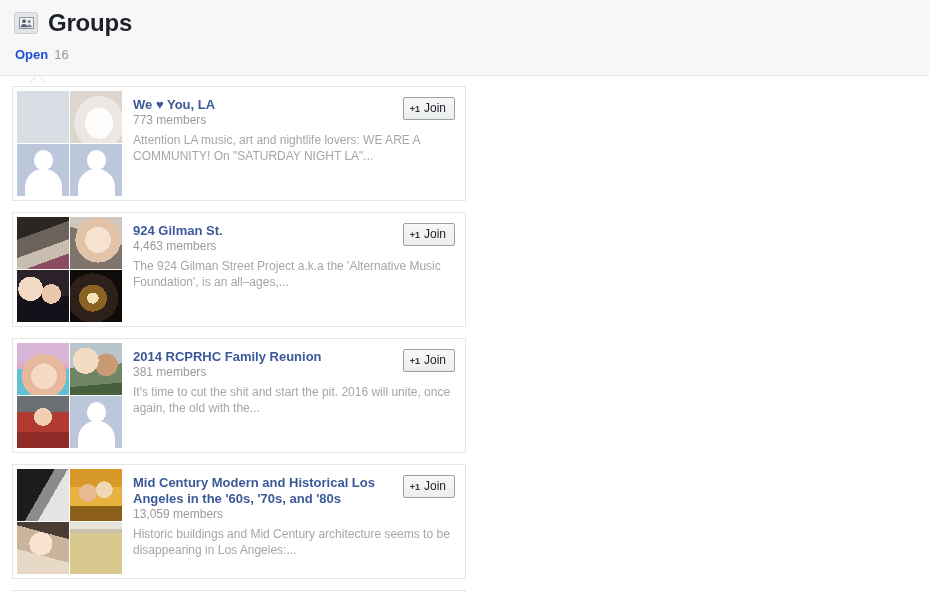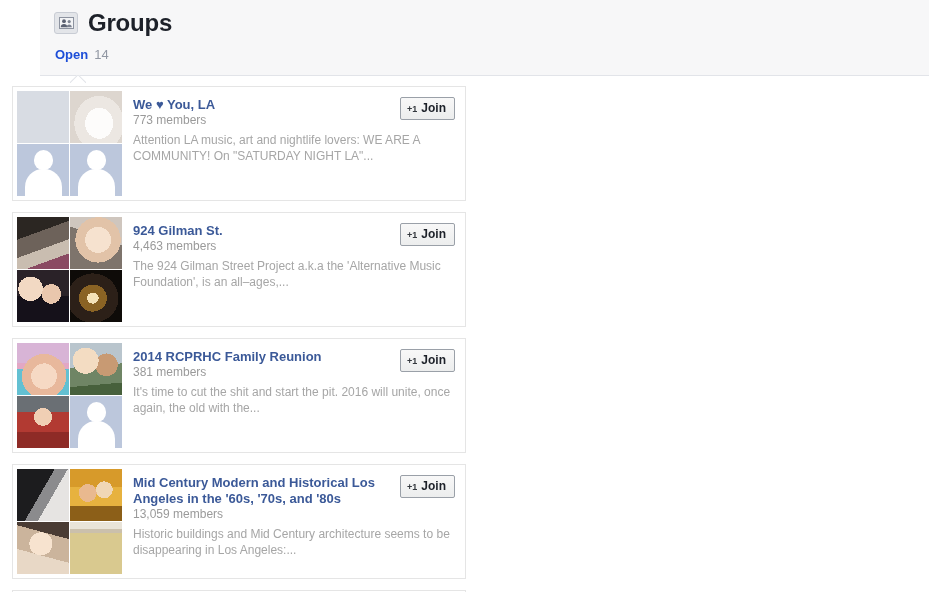--- a/index.html
+++ b/index.html
@@ -16,21 +16,20 @@
     color: #333333;
     -webkit-font-smoothing: antialiased;
   }
 
   
   .page-header {
     background: #f7f7f8;
     border-bottom: 1px solid #e2e4e9;
     height: 76px;
     position: relative;
-    margin-left: 40px;
   }
 
   .header-title-row {
     display: flex;
     align-items: center;
     padding: 6px 0 0 14px;
     height: 40px;
   }
 
   .groups-icon-box {
@@ -275,21 +274,21 @@
     font-size: 9px;
     font-weight: bold;
     color: #33373d;
     line-height: 10px;
     position: relative;
     top: 1px;
   }
 
   .join-label {
     font-size: 12px;
-    font-weight: bold;
+    font-weight: normal;
     color: #1d2129;
     line-height: 14px;
   }
 </style>
 </head>
 <body>
 
 <div class="page-header">
   <div class="header-title-row">
     <span class="groups-icon-box">
@@ -300,21 +299,21 @@
         <circle cx="10.2" cy="4.6" r="1.6" fill="#7b8190"></circle>
         <path d="M7.6 10.2c0-1.6 1.2-2.7 2.6-2.7s2.6 1.1 2.6 2.7z" fill="#7b8190"></path>
       </svg>
     </span>
     <span class="page-title">Groups</span>
   </div>
 
   <div class="tabs-row">
     <div class="tab">
       <span class="tab-label">Open</span>
-      <span class="tab-count">14</span>
+      <span class="tab-count">16</span>
     </div>
   </div>
   <span class="tab-caret"></span>
 </div>
 
 <div class="groups-grid" id="groups-grid">
     <div class="group-card">
       <div class="photo-grid">
         <div class="tile photo ph-bw1"></div>
         <div class="tile photo ph-cat"></div>

